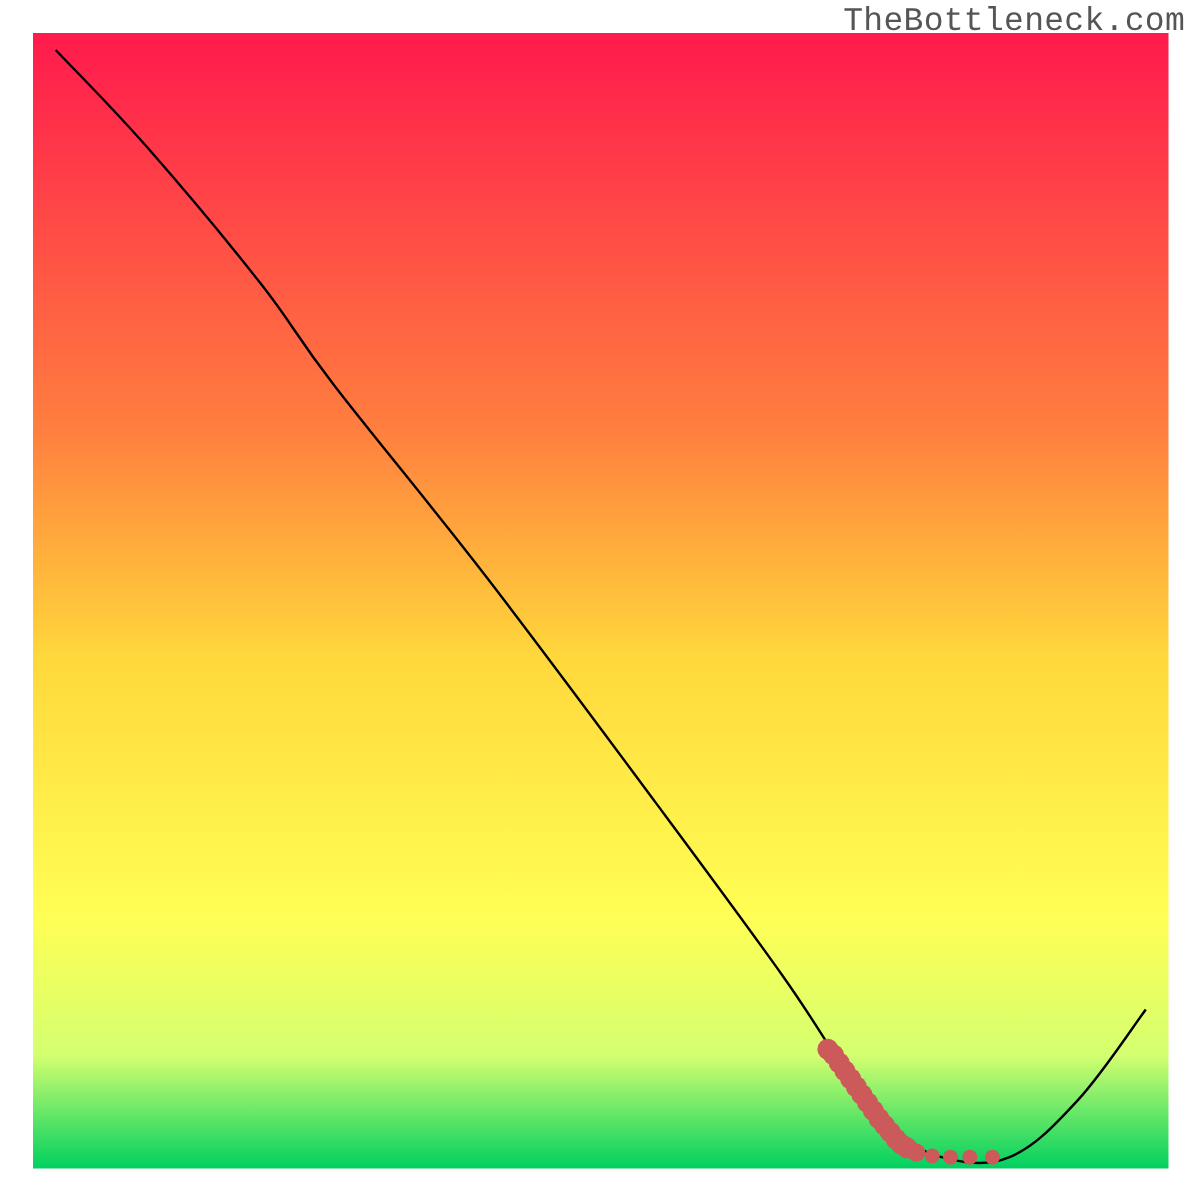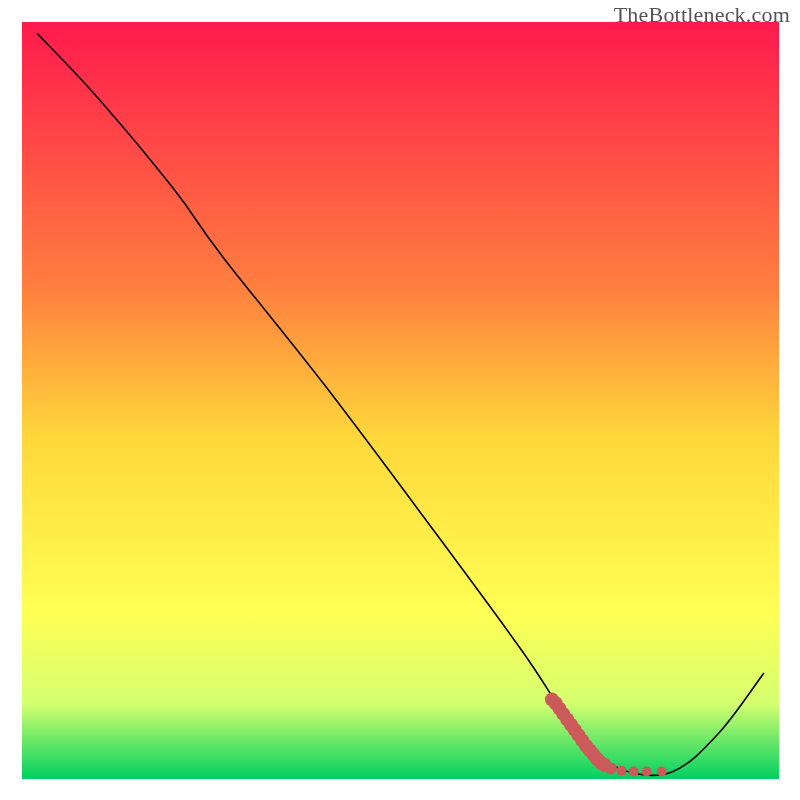--- a/index.html
+++ b/index.html
@@ -23,21 +23,21 @@
     width: 800px;
     height: 800px;
     display: block;
   }
   #watermark {
     position: absolute;
     top: 2px;
     right: 10px;
     color: #555;
     font-size: 22px;
-    font-family: Liberation Serif, serif;
+    font-family: Liberation Mono, monospace;
     letter-spacing: 0.2px;
     user-select: none;
   }
 </style>
 </head>
 <body>
 
 <div id="container">
   <svg id="chart-svg" viewBox="0 0 800 800">
       <defs>

